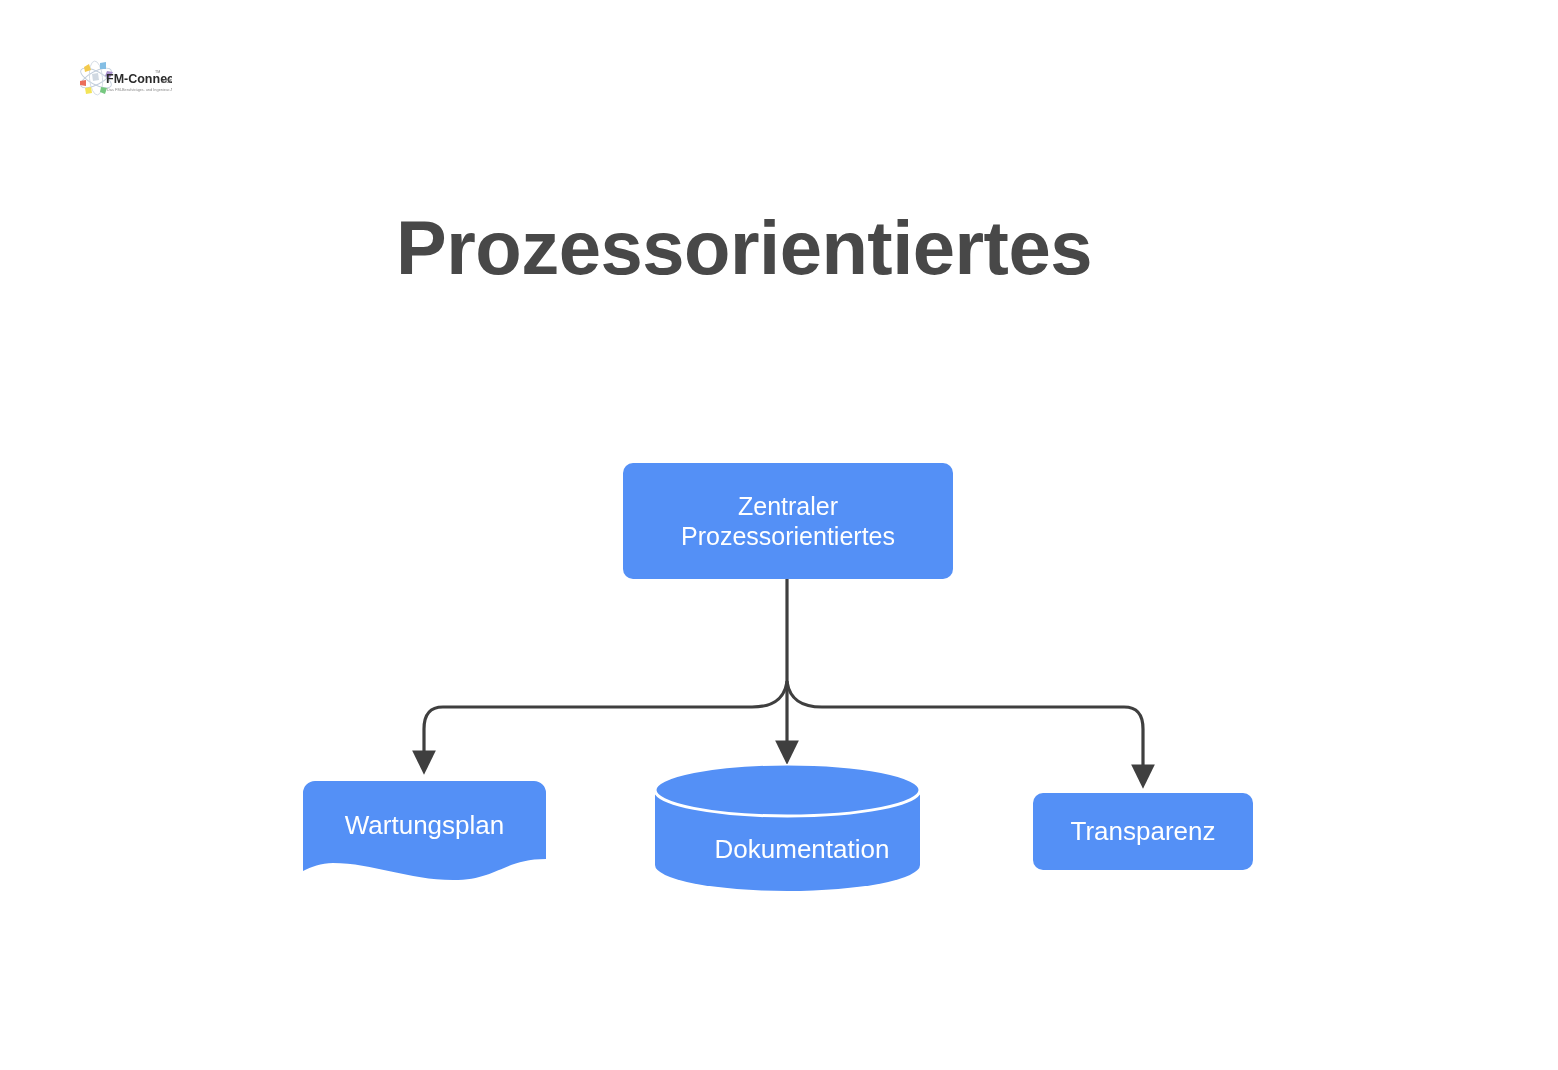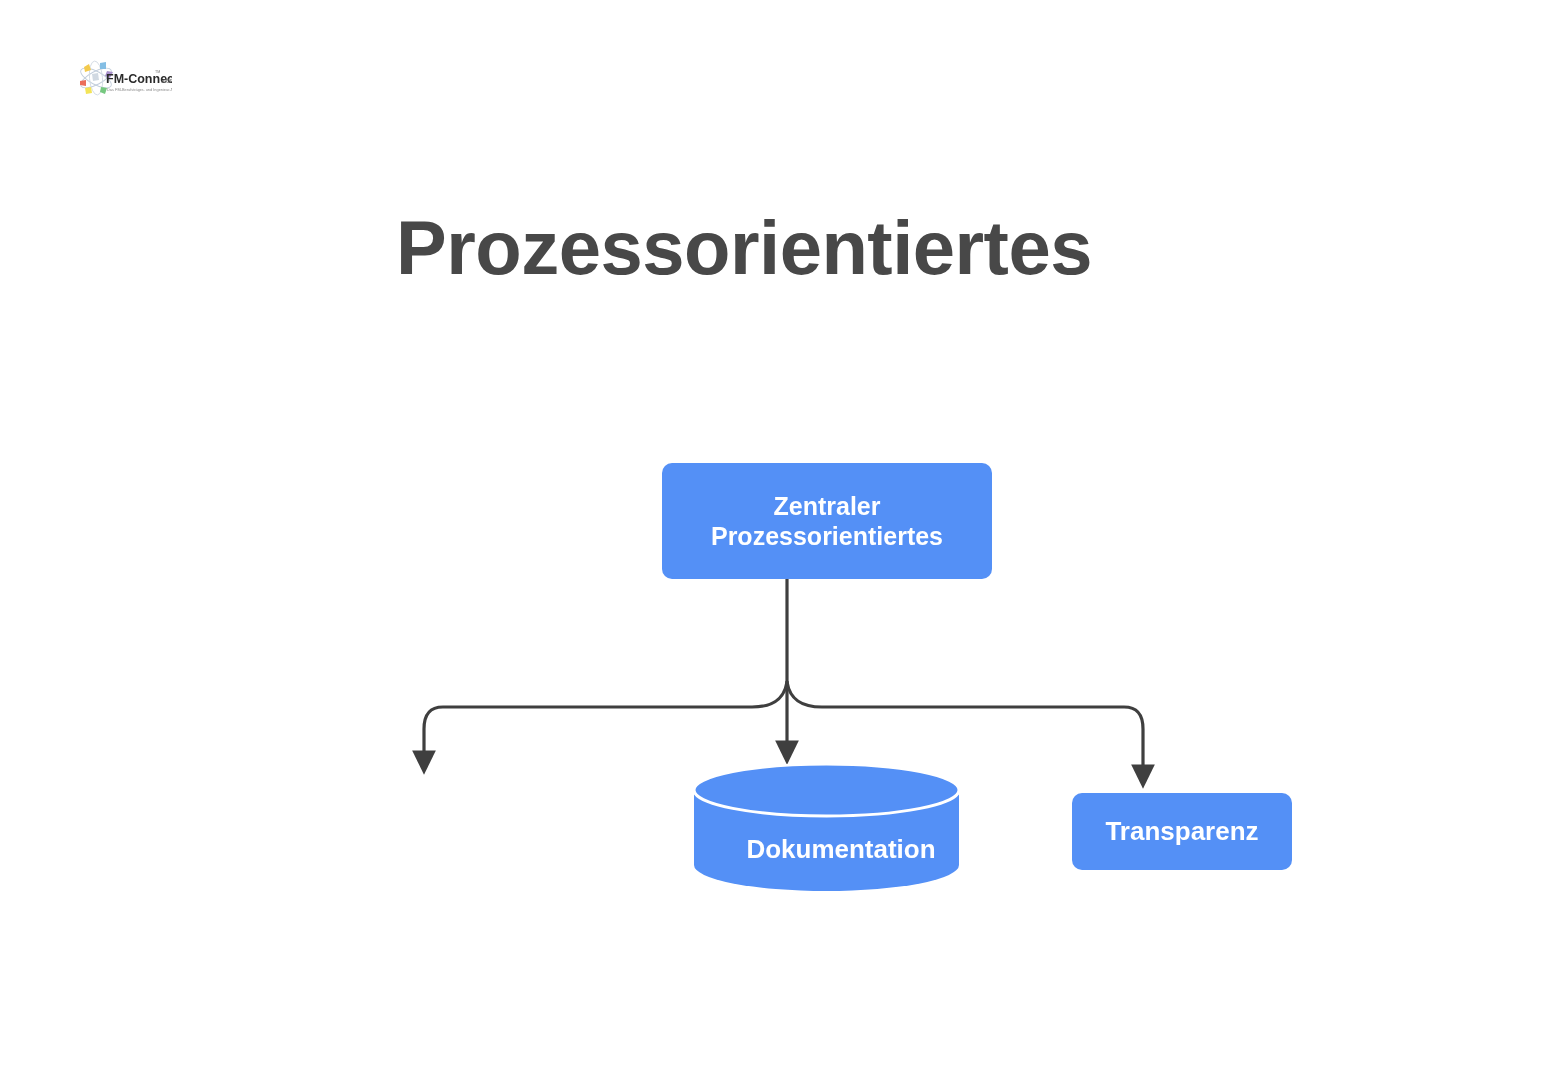--- a/index.html
+++ b/index.html
@@ -55,26 +55,25 @@
     top: 0;
     width: 1558px;
     height: 1070px;
   }
 
   
   .node {
     position: absolute;
     box-sizing: border-box;
     color: #ffffff;
-    font-weight: bold;
+    font-weight: normal;
     text-align: center;
     display: flex;
     align-items: center;
     justify-content: center;
-    margin-left: 39px;
   }
   .node-label {
     position: relative;
     z-index: 3;
     line-height: 1.22;
     padding: 0 10px;
   }
 
   #node-koordinator {
     left: 623px;
@@ -176,20 +175,30 @@
     <path d="M787,682 C790,700 802,707 822,707 L1124,707 C1137,707 1143,714 1143,729 L1143,776" stroke="#3f3f3f" stroke-width="3.2" fill="none" stroke-linecap="round" marker-end="url(#arrowhead)"></path>
   </svg>
 
   <div class="node" id="node-koordinator">
     <span class="node-label">
       <span>Zentraler</span><br>
       <span>Prozessorientiertes</span>
     </span>
   </div>
 
+  <div class="node" id="node-wartungsplan">
+    <svg class="doc-shape" viewBox="0 0 243 99" preserveAspectRatio="none">
+      <path d="M12,0 H231 A12,12 0 0 1 243,12 V78
+               C200,78 195,99 150,99
+               C105,99 70,82 30,82
+               C18,82 8,86 0,90 V12
+               A12,12 0 0 1 12,0 Z" fill="#5490f6"></path>
+    </svg>
+    <span class="node-label">Wartungsplan</span>
+  </div>
 
   <div class="node" id="node-dokumentation">
     <svg class="cyl-shape" viewBox="0 0 265 127" preserveAspectRatio="none">
       <path d="M0,26 A132.5,26 0 0 1 265,26 V101 A132.5,26 0 0 1 0,101 Z" fill="#5490f6"></path>
       <ellipse cx="132.5" cy="26" rx="132.5" ry="26" fill="#5490f6" stroke="#ffffff" stroke-width="3"></ellipse>
     </svg>
     <span class="node-label">Dokumentation</span>
   </div>
 
   <div class="node" id="node-transparenz">

